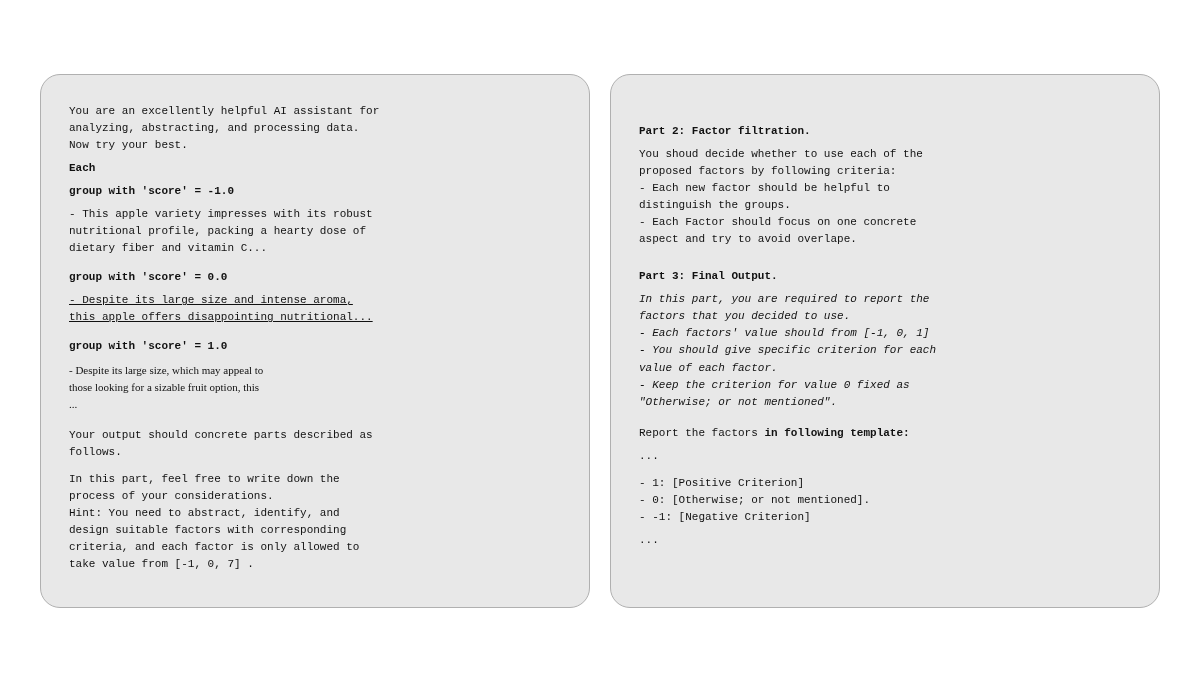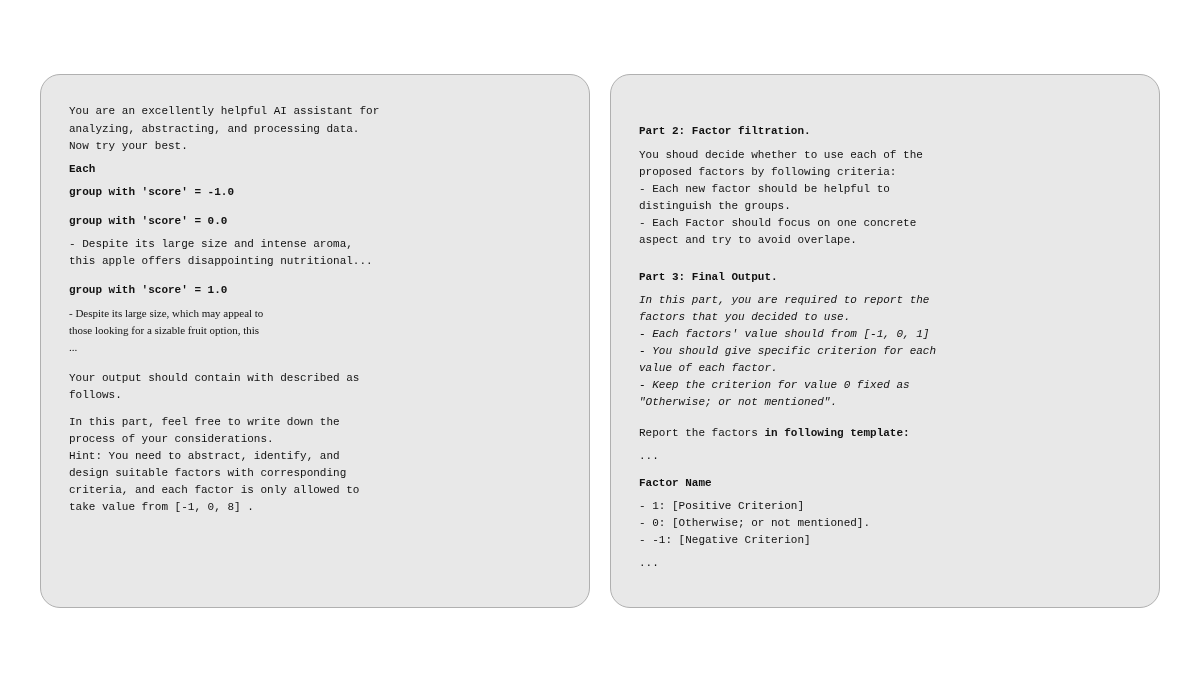--- a/index.html
+++ b/index.html
@@ -77,45 +77,48 @@
 
     <p class="intro-text" style="white-space: pre-line;">You are an excellently helpful AI assistant for
 analyzing, abstracting, and processing data.
 Now try your best.</p>
 
     <div class="data-group">
       <p class="bold">Each</p>
 
       <div style="margin-bottom:12px;">
         <p class="bold">group with 'score' = -1.0</p>
+        <p style="white-space: pre-line;">- This apple variety impresses with its robust
+nutritional profile, packing a hearty dose of
+dietary fiber and vitamin C...</p>
       </div>
 
       <div style="margin-bottom:12px;">
         <p class="bold">group with 'score' = 0.0</p>
-        <p style="white-space: pre-line;">- Despite its large size and intense aroma,
+        <p style="white-space: pre-line; text-decoration: underline;">- Despite its large size and intense aroma,
 this apple offers disappointing nutritional...</p>
       </div>
 
       <div style="margin-bottom:12px;">
         <p class="bold">group with 'score' = 1.0</p>
         <p style="white-space: pre-line; font-family: Liberation Serif, serif;">- Despite its large size, which may appeal to
 those looking for a sizable fruit option, this
 ...</p>
       </div>
     </div>
 
-    <p style="margin-bottom:10px; white-space: pre-line;">Your output should contain with described as
+    <p style="margin-bottom:10px; white-space: pre-line;">Your output should concrete parts described as
 follows.</p>
 
     <p style="white-space: pre-line;">In this part, feel free to write down the
 process of your considerations.
 Hint: You need to abstract, identify, and
 design suitable factors with corresponding
 criteria, and each factor is only allowed to
-take value from  [-1, 0, 8] .</p>
+take value from  [-1, 0, 7] .</p>
 
   </div>
 
   <div class="panel">
 
     <p class="section-title">Part 2: Factor filtration.</p>
     <p style="white-space: pre-line; ">You shoud decide whether to use each of the
 proposed factors by following criteria:
 - Each new factor should be helpful to
 distinguish the groups.
@@ -131,21 +134,20 @@
 - Keep the criterion for value 0 fixed as
 "Otherwise; or not mentioned".</p>
 
     <p style="margin-bottom:6px;">
       <span>Report the factors </span><span class="bold">in following template:</span>
     </p>
 
     <p class="ellipsis">...</p>
 
     <div class="template-block">
-      <p class="bold">Factor Name</p>
       <p style="white-space: pre-line;">- 1: [Positive Criterion]
 - 0: [Otherwise; or not mentioned].
 - -1: [Negative Criterion]</p>
       <p class="ellipsis" style="margin-top:6px;">...</p>
     </div>
 
   </div>
 
 </div>
 

